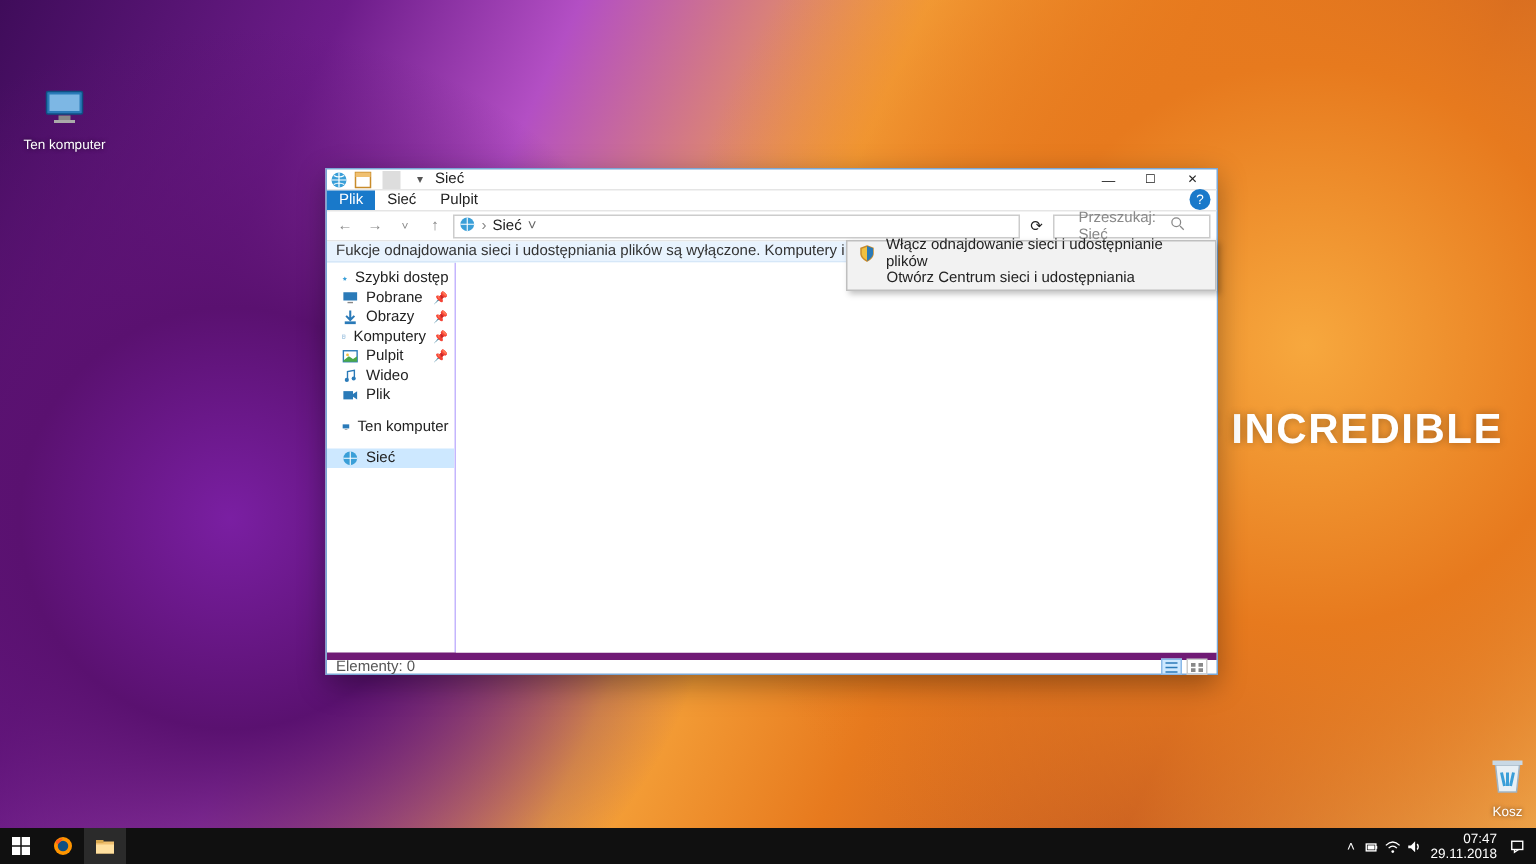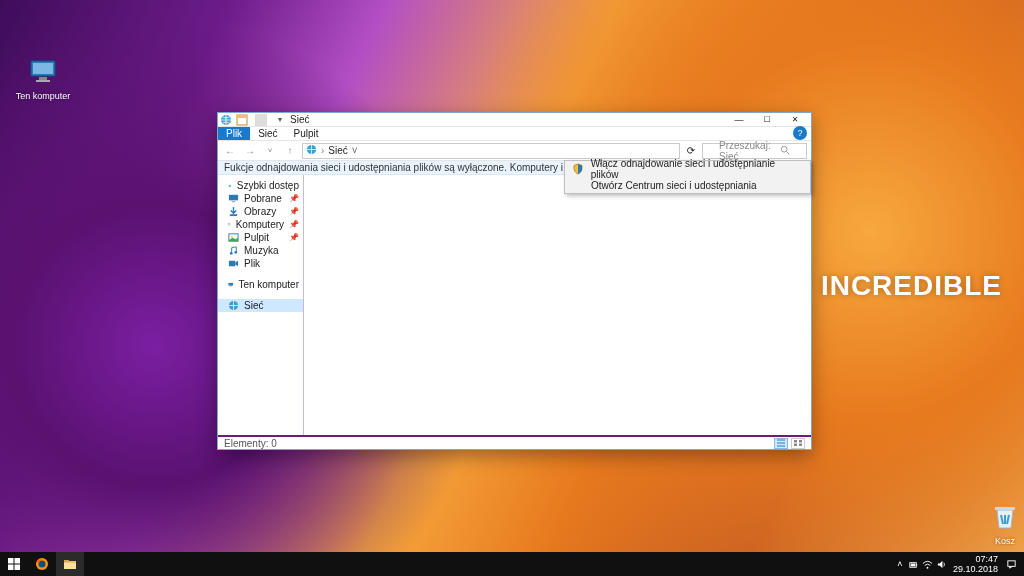--- a/index.html
+++ b/index.html
@@ -95,21 +95,21 @@
 .content { flex:1; position:relative; background:#fff; }
 
 .context {
   position:absolute; left:260px; top:-15px; 
   background:#f2f2f2; border:1px solid #bfbfbf; box-shadow:2px 2px 4px rgba(0,0,0,.25);
   font-size:10px; min-width: 180px;
 }
 .context .ci { display:flex; align-items:center; gap:6px; height:16px; padding:0 10px 0 6px; }
 .context .ci .cicn { width:14px; display:flex; align-items:center; justify-content:center; }
 
-.status { height:14px; border-top:2px solid #701a75; display:flex; align-items:center; padding:0 6px; color:#555; }
+.status { height:14px; border-top:5px solid #701a75; display:flex; align-items:center; padding:0 6px; color:#555; }
 .status .views { margin-left:auto; display:flex; gap:3px; }
 .status .vbtn { width:14px; height:11px; border:1px solid #ccc; display:flex; align-items:center; justify-content:center;}
 .status .vbtn.active { background:#cde8ff; border-color:#8ab9e8; }
 </style>
 </head>
 <body>
 
 <div class="desktop">
   <div class="wall-text">EARCH OF INCREDIBLE</div>
 
@@ -260,21 +260,21 @@
           <span class="pin">📌</span>
         </div>
         <div class="nav-item">
           <span class="nv-ico">
               <svg viewBox="0 0 12 12">
                 <path d="M4 9 V3 L9 2 V8" stroke="#2a7ab8" fill="none"></path>
                 <circle cx="3.5" cy="9" r="1.5" fill="#2a7ab8"></circle>
                 <circle cx="8.5" cy="8" r="1.5" fill="#2a7ab8"></circle>
               </svg>
             </span>
-          <span>Muzyka</span>
+          <span>Wideo</span>
         </div>
         <div class="nav-item">
           <span class="nv-ico">
               <svg viewBox="0 0 12 12">
                 <rect x="1" y="3" width="7" height="6" fill="#2a7ab8"></rect>
                 <path d="M8 5 L11 3 V9 L8 7 Z" fill="#2a7ab8"></path>
               </svg>
             </span>
           <span>Plik</span>
         </div>
@@ -383,21 +383,21 @@
           </svg>
         </div>
       <div class="tray">
           <svg width="11" height="11" viewBox="0 0 12 12">
             <path d="M2 5 H4 L7 2 V10 L4 7 H2 Z" fill="#fff"></path>
             <path d="M8.5 4 Q10 6 8.5 8" stroke="#fff" fill="none"></path>
           </svg>
         </div>
       <div class="clock">
         <div>07:47</div>
-        <div>29.10.2018</div>
+        <div>29.11.2018</div>
       </div>
       <div class="tray">
           <svg width="11" height="11" viewBox="0 0 12 12">
             <rect x="2" y="2" width="8" height="6" fill="none" stroke="#fff"></rect>
             <path d="M4 8 L4 10 L7 8" fill="none" stroke="#fff"></path>
           </svg>
         </div>
       <div class="showdesk"></div>
     </div>
   </div>

